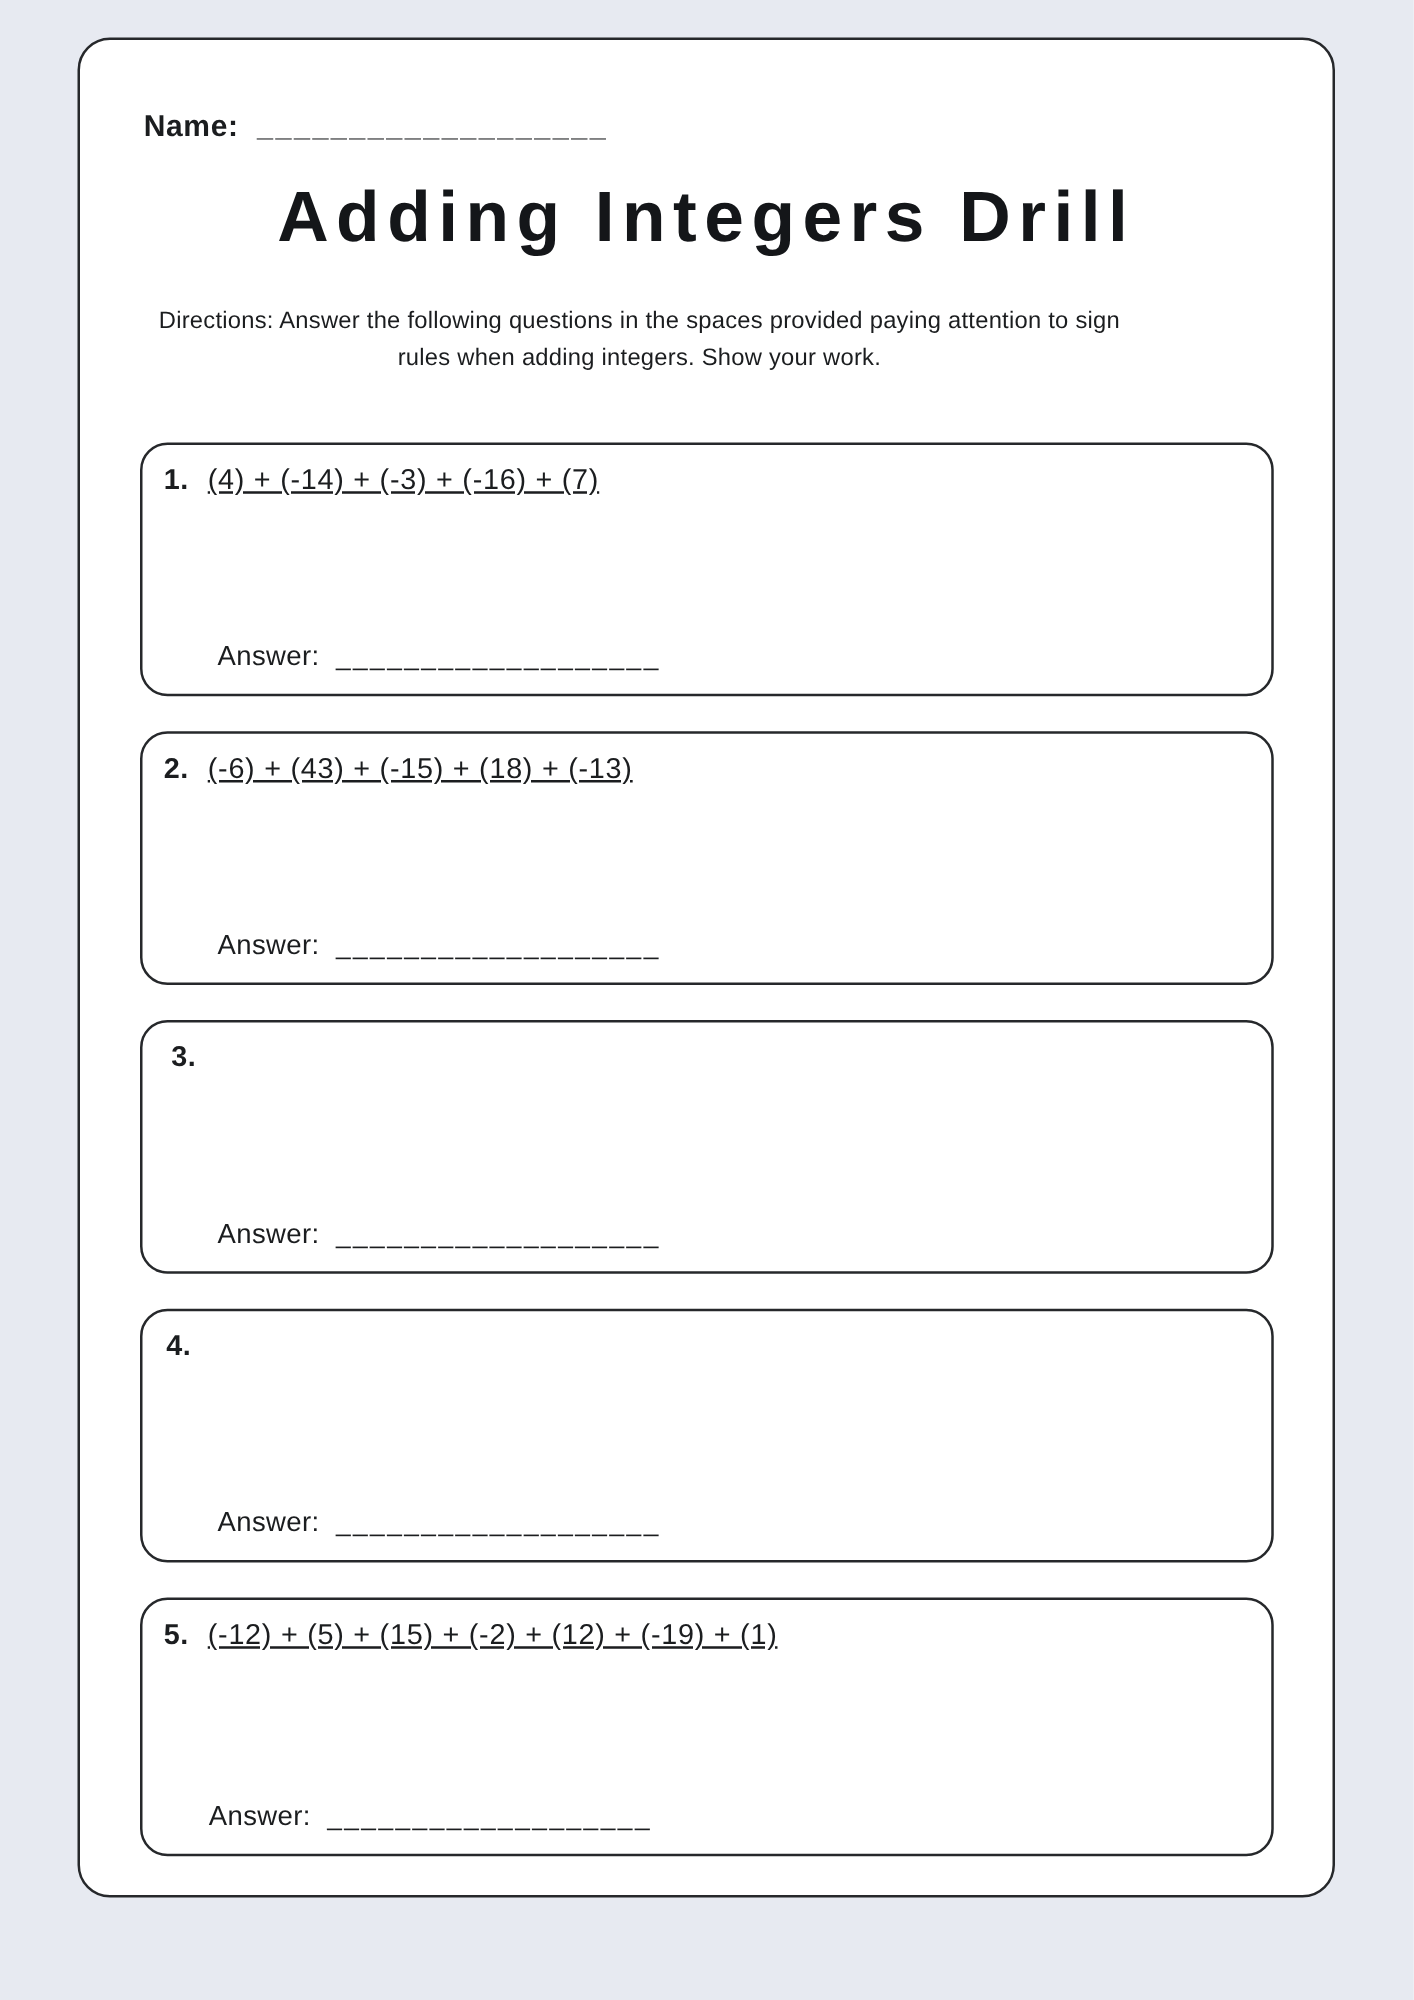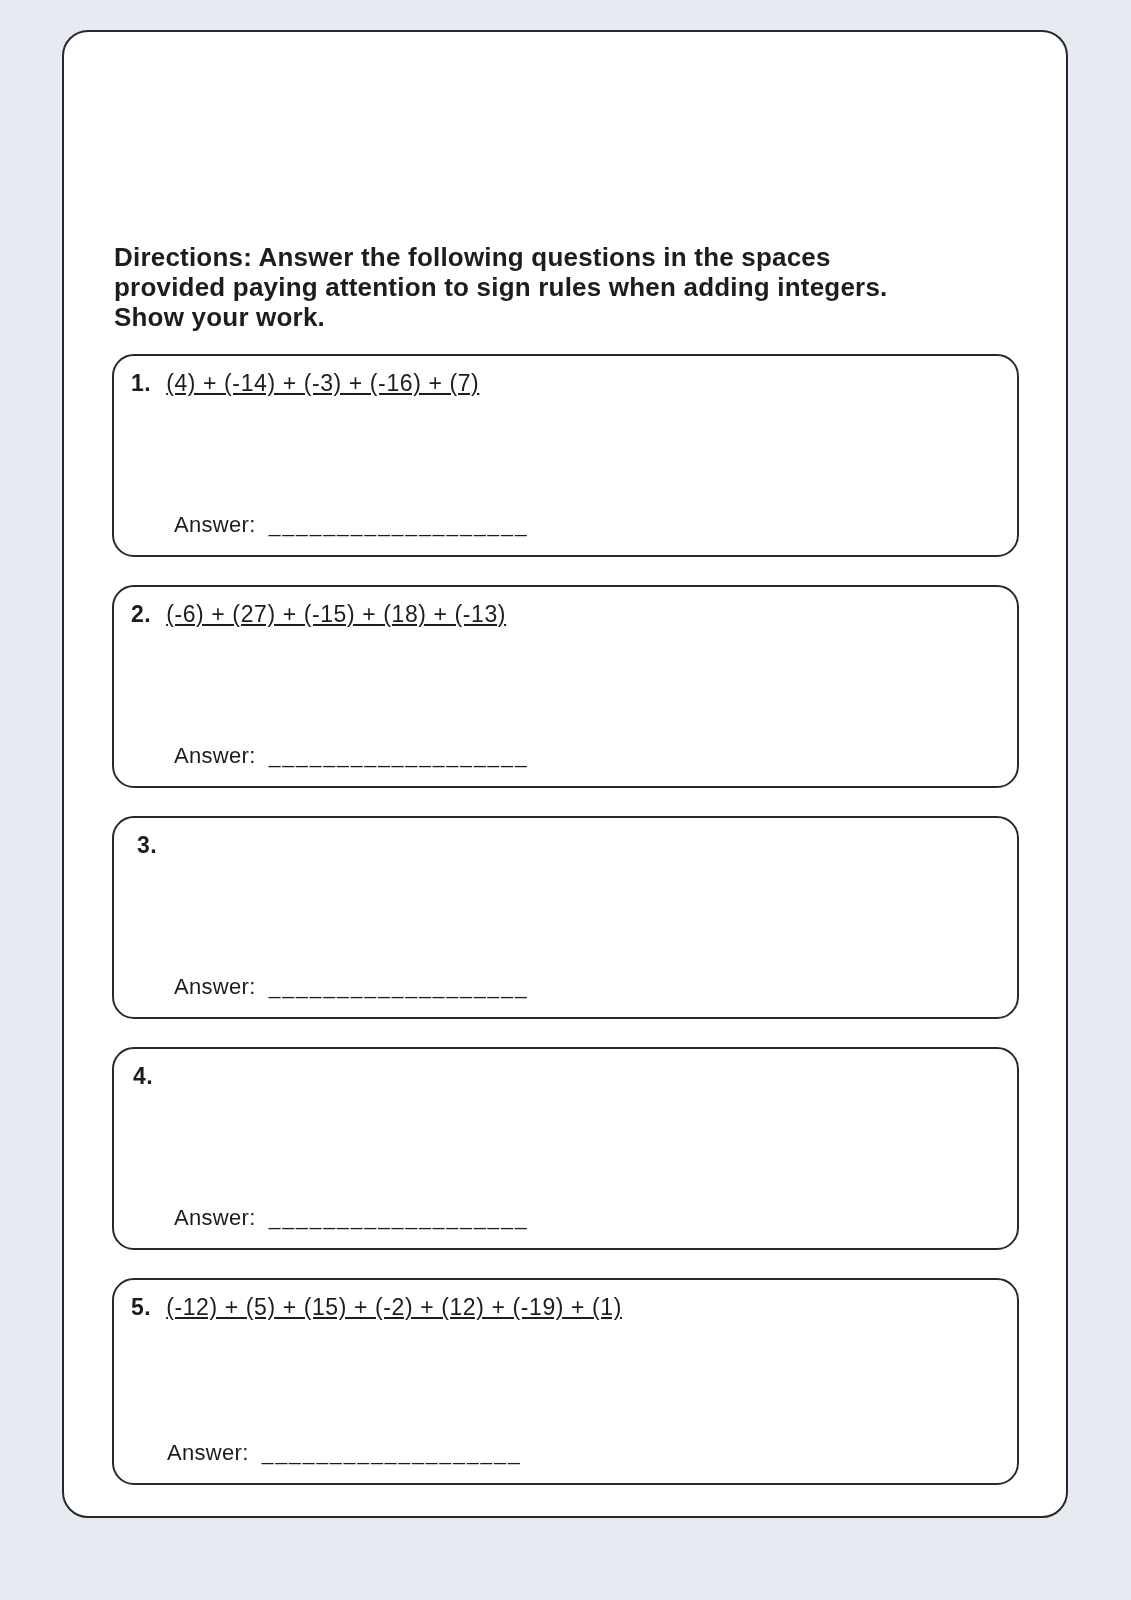--- a/index.html
+++ b/index.html
@@ -63,24 +63,25 @@
     font-weight: bold;
     letter-spacing: 6px;
     color: #141619;
   }
   .directions {
     position: absolute;
     top: 210px;
     left: 50px;
     width: 795px;
     margin: 0;
-    font-size: 26px;
+    font-size: 19px;
     line-height: 30px;
-    font-weight: bold;
+    font-weight: normal;
     letter-spacing: 0.2px;
+    text-align: center;
   }
   .qbox {
     position: absolute;
     left: 48px;
     width: 907px;
     height: 203px;
     border: 2.5px solid #26282B;
     border-radius: 22px;
     box-sizing: border-box;
     background: #FFFFFF;
@@ -121,40 +122,45 @@
     font-weight: normal;
     margin-left: 7px;
   }
 </style>
 </head>
 <body>
 
 <div class="paper">
 
   <div class="header-row">
+    <div class="field field-name">
+      <span class="label">Name:</span>
+      <span class="blank-line">___________________</span>
+    </div>
   </div>
 
+  <h1 class="title">Adding Integers Drill</h1>
 
   <p class="directions">Directions: Answer the following questions in the spaces provided paying attention to sign rules when adding integers. Show your work.</p>
 
   <section class="qbox" style="top:322px">
     <div class="qtop">
       <span class="qnum">1.</span>
       <span class="qexpr">(4) + (-14) + (-3) + (-16) + (7)</span>
     </div>
     <div class="answer-row">
       <span class="alabel">Answer:</span>
       <span class="blank-line">___________________</span>
     </div>
   </section>
 
   <section class="qbox" style="top:553px">
     <div class="qtop">
       <span class="qnum">2.</span>
-      <span class="qexpr">(-6) + (27) + (-15) + (18) + (-13)</span>
+      <span class="qexpr">(-6) + (43) + (-15) + (18) + (-13)</span>
     </div>
     <div class="answer-row">
       <span class="alabel">Answer:</span>
       <span class="blank-line">___________________</span>
     </div>
   </section>
 
   <section class="qbox" style="top:784px">
     <div class="qtop" style="padding-left:23px">
       <span class="qnum">3.</span>

